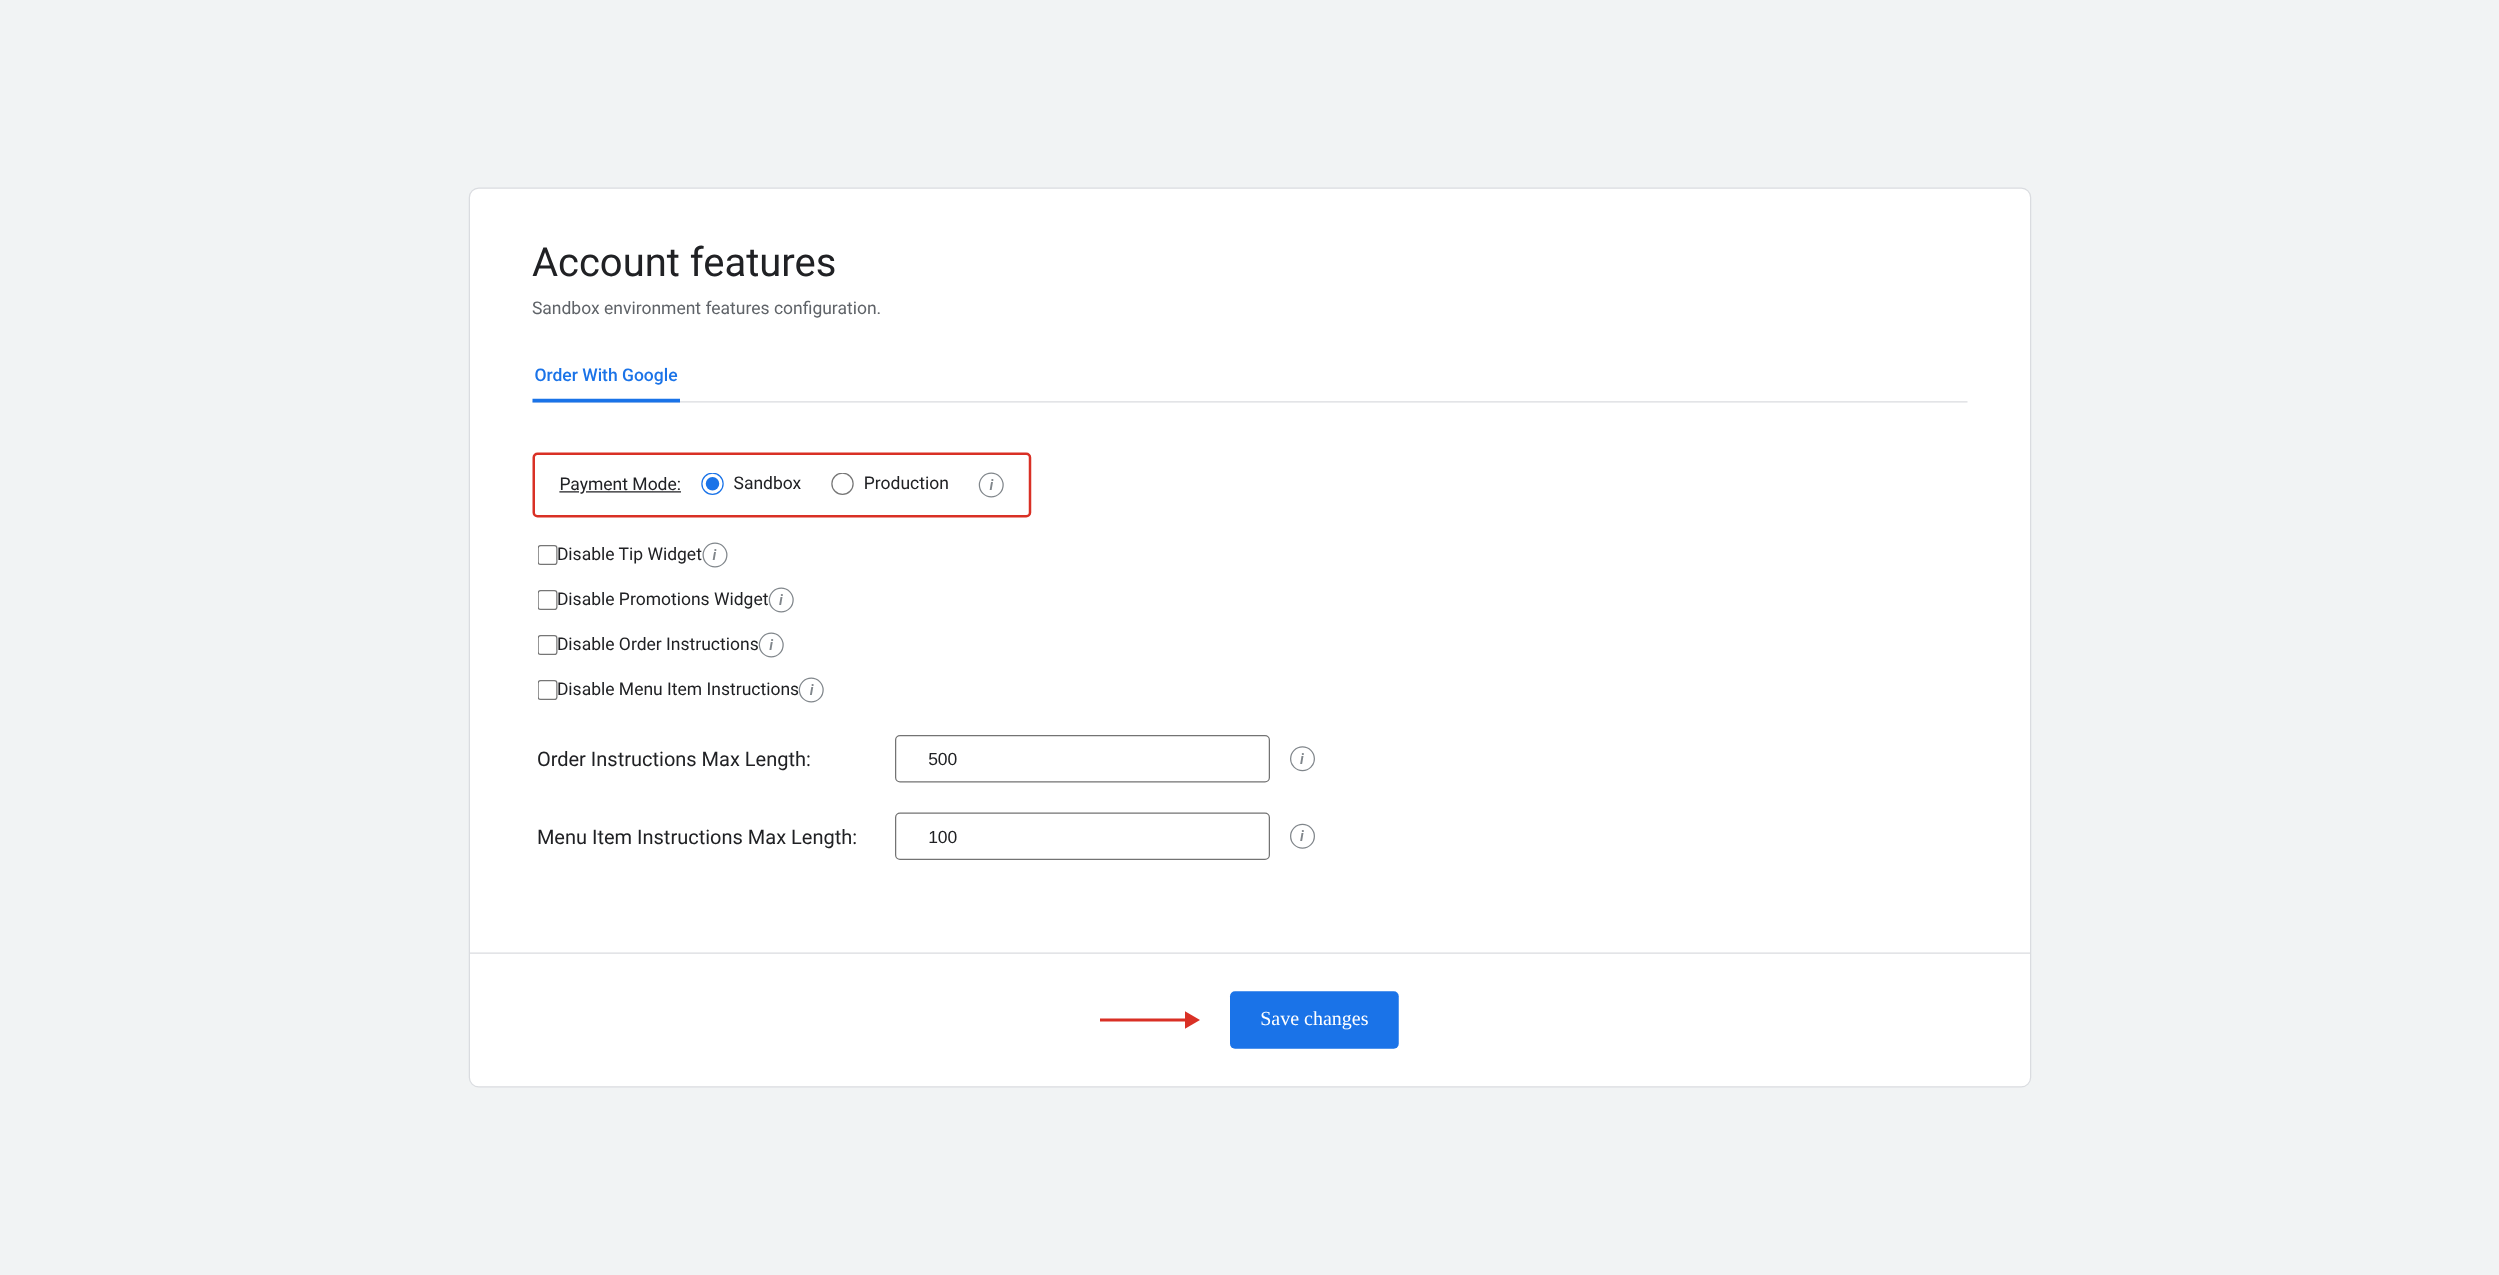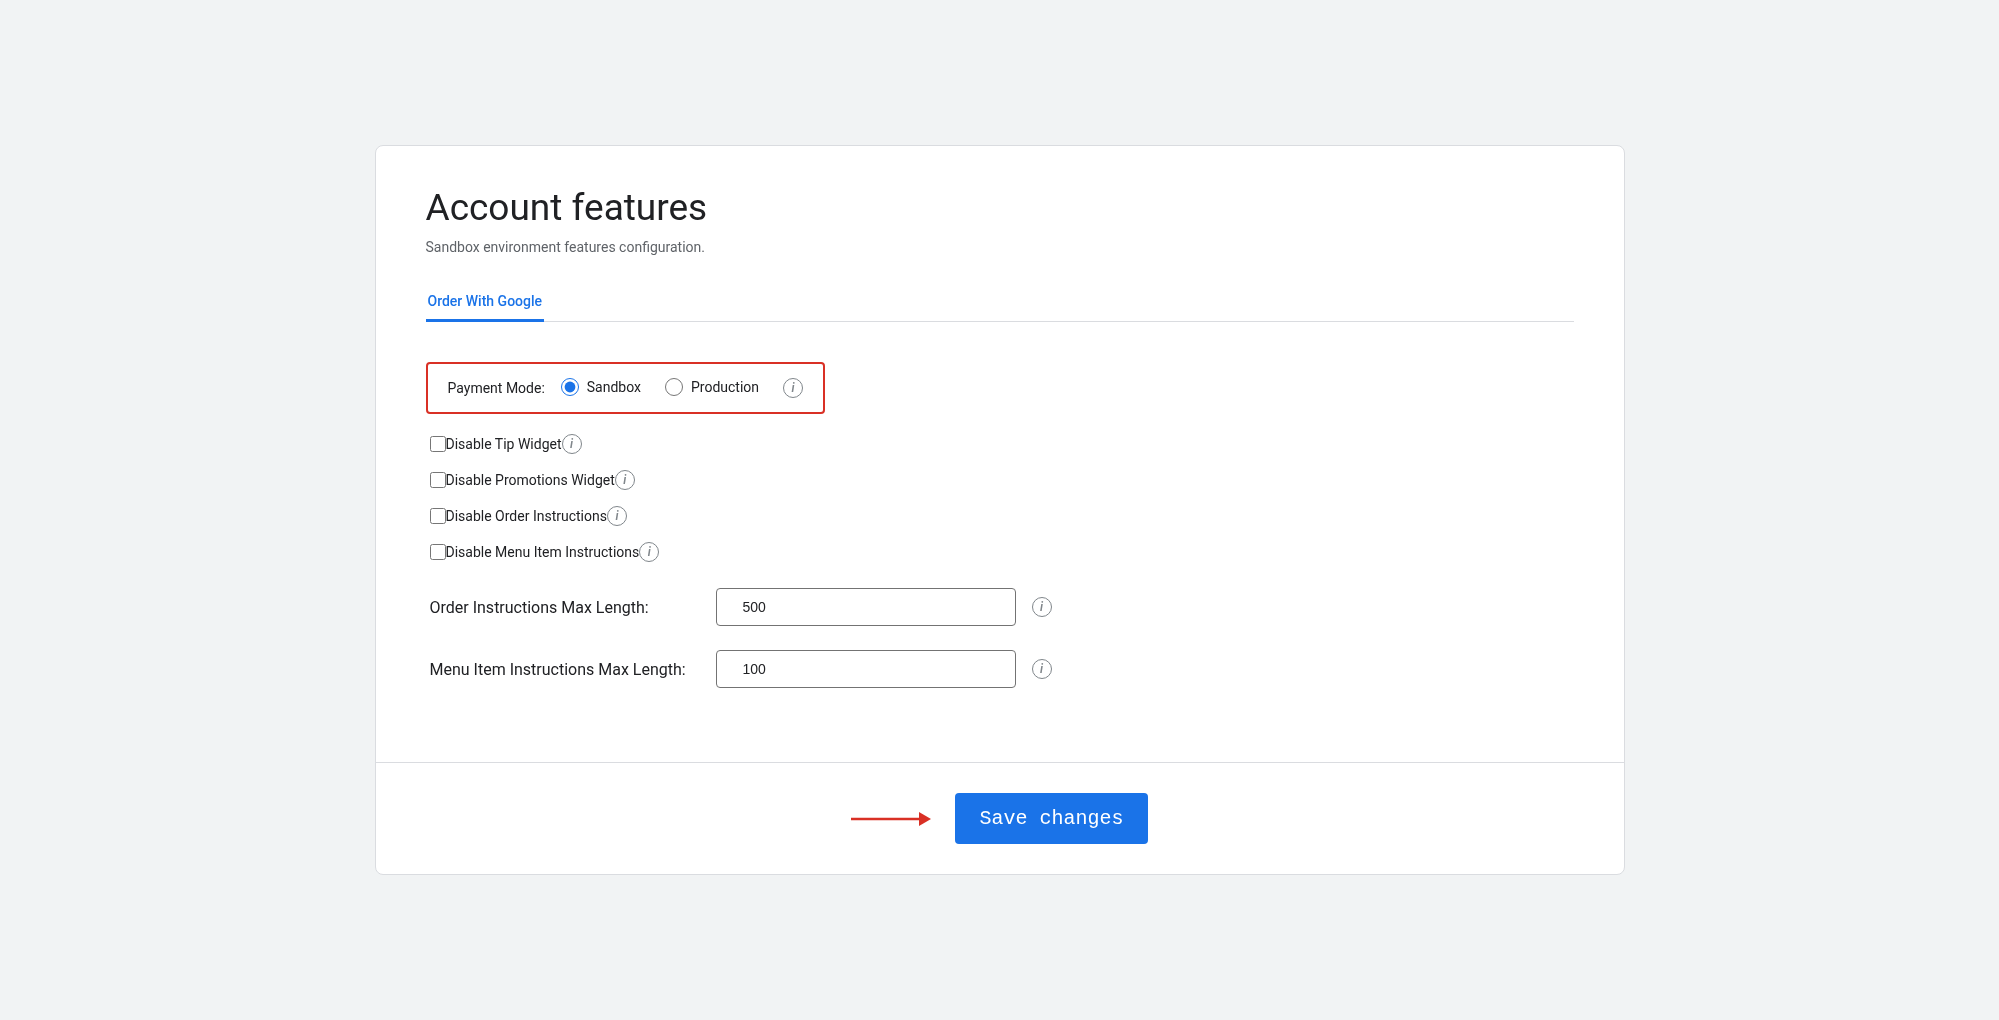--- a/index.html
+++ b/index.html
@@ -25,21 +25,21 @@
       width: 1250px;
       max-width: 100%;
       overflow: hidden;
     }
 
     .main-content {
       padding: 40px 50px 0 50px;
     }
 
     .page-title {
-      font-size: 37px;
+      font-size: 32px;
       font-weight: 400;
       color: #202124;
       margin-bottom: 10px;
     }
 
     .page-subtitle {
       font-size: 14px;
       color: #5f6368;
       margin-bottom: 28px;
     }
@@ -71,20 +71,21 @@
       display: inline-flex;
       align-items: center;
       margin-bottom: 20px;
       gap: 16px;
     }
 
     .payment-mode-label {
       font-size: 14px;
       color: #202124;
       font-weight: 400;
+      text-decoration: underline;
     }
 
     .radio-group {
       display: flex;
       align-items: flex-start;
       gap: 24px;
     }
 
     .radio-option {
       display: flex;
@@ -180,25 +181,25 @@
       width: 80px;
       height: 30px;
     }
 
     .save-button {
       background: #1a73e8;
       color: #fff;
       border: none;
       border-radius: 4px;
       padding: 14px 24px;
-      font-size: 20px;
+      font-size: 16px;
       font-weight: 500;
       cursor: pointer;
       white-space: nowrap;
-      font-family: Liberation Mono, monospace;
+      font-family: Liberation Serif, serif;
     }
   </style>
 </head>
 <body>
 
 <div class="page-container">
   <div class="main-content">
 
     <h1 class="page-title">Account features</h1>
     <p class="page-subtitle">Sandbox environment features configuration.</p>

